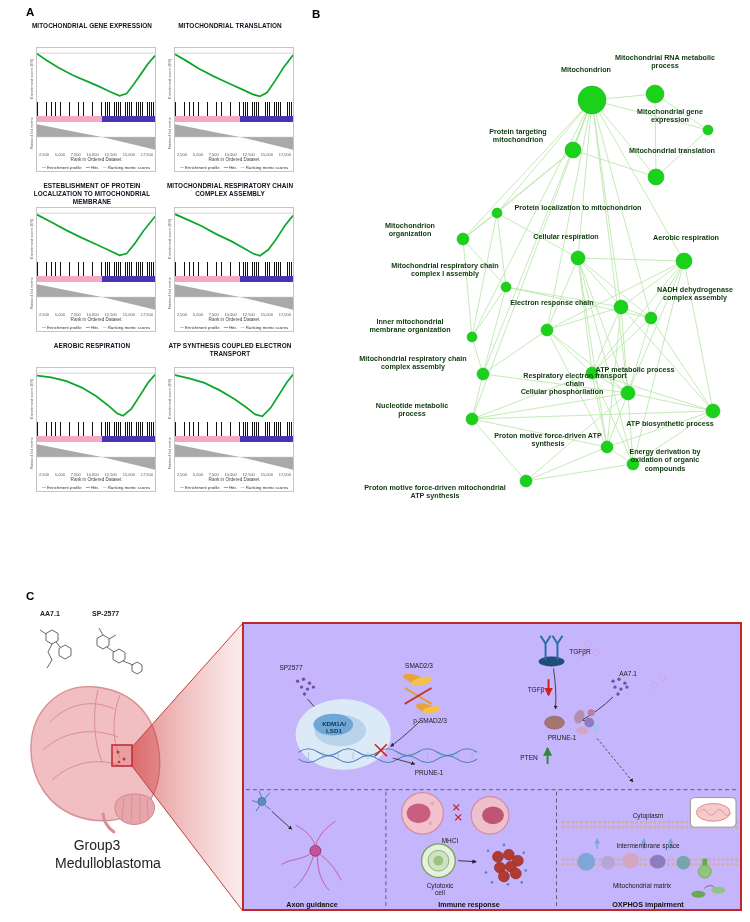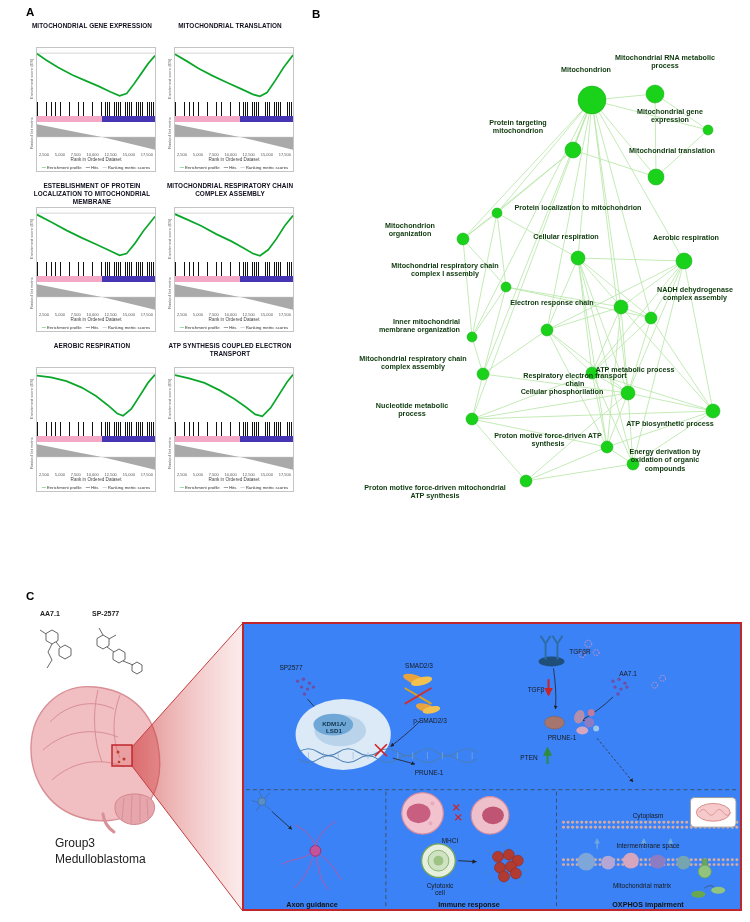--- a/index.html
+++ b/index.html
@@ -48,24 +48,24 @@
   #net-svg line{stroke:var(--edge-green);stroke-width:1;opacity:0.85;}
   #net-svg circle{fill:var(--node-green);stroke:#12a812;stroke-width:0.5;}
   .net-label{position:absolute;font-size:7.2px;font-weight:bold;color:#0e3a0e;
              text-align:center;line-height:1.18;}
 
   
   .panelc{position:absolute;left:0;top:590px;width:750px;height:332px;}
   .pc-svg{position:absolute;left:0;top:0;}
   .compound-label{position:absolute;font-size:7px;font-weight:bold;color:#222;}
   .cl-aa{left:40px;top:20px} .cl-sp{left:92px;top:20px}
-  .caption{position:absolute;left:55px;top:246px;width:84px;
-           font-size:12px;color:#222;line-height:1.3;}
+  .caption{position:absolute;left:55px;top:246px;width:84px;text-align:center;
+           font-size:14px;color:#222;line-height:1.3;}
   .mech-box{position:absolute;left:242px;top:32px;width:500px;height:289px;
-            border:2px solid var(--box-red);background:#3b82f6;box-sizing:border-box;}
+            border:2px solid var(--box-red);background:#c4b5fd;box-sizing:border-box;}
   .mech-svg{position:absolute;left:0;top:0;width:100%;height:100%;}
   .ml{position:absolute;font-size:6.5px;color:#1a1a1a;text-align:center;
       transform:translateX(-50%);white-space:nowrap;line-height:1.15;}
   .ml.wrap{white-space:normal;}
   .ml.pre{white-space:pre-line;}
   .ml-bold{font-weight:bold;font-size:7.2px;color:#111;}
   .ml-kdm{color:#10324f;font-weight:bold;font-size:6.2px;}
 </style>
 </head>
 <body>
@@ -409,29 +409,29 @@
         <circle cx="152" cy="419" r="6"></circle>
         <circle cx="393" cy="411" r="7"></circle>
         <circle cx="287" cy="447" r="6"></circle>
         <circle cx="313" cy="464" r="6"></circle>
         <circle cx="206" cy="481" r="6"></circle>
       </svg>
   <div class="net-label" style="left: 218px; top: 66px; width: 96px;">Mitochondrion</div>
       <div class="net-label" style="left: 290px; top: 42px; width: 110px; margin-top: 12px;">Mitochondrial RNA metabolic process</div>
       <div class="net-label" style="left: 310px; top: 108px; width: 80px;">Mitochondrial gene expression</div>
       <div class="net-label" style="left: 287px; top: 147px; width: 130px;">Mitochondrial translation</div>
-      <div class="net-label" style="left: 157px; top: 119px; width: 82px;">Protein targeting mitochondrion</div>
+      <div class="net-label" style="left: 157px; top: 128px; width: 82px;">Protein targeting mitochondrion</div>
       <div class="net-label" style="left: 163px; top: 204px; width: 190px;">Protein localization to mitochondrion</div>
       <div class="net-label" style="left: 49px; top: 222px; width: 82px;">Mitochondrion organization</div>
       <div class="net-label" style="left: 191px; top: 233px; width: 110px;">Cellular respiration</div>
       <div class="net-label" style="left: 311px; top: 234px; width: 110px;">Aerobic respiration</div>
       <div class="net-label" style="left: 62px; top: 262px; width: 126px;">Mitochondrial respiratory chain complex I assembly</div>
       <div class="net-label" style="left: 167px; top: 299px; width: 130px;">Electron response chain</div>
       <div class="net-label" style="left: 330px; top: 286px; width: 90px;">NADH dehydrogenase complex assembly</div>
-      <div class="net-label" style="left: 40px; top: 318px; width: 100px; text-align: right;">Inner mitochondrial membrane organization</div>
+      <div class="net-label" style="left: 40px; top: 318px; width: 100px;">Inner mitochondrial membrane organization</div>
       <div class="net-label" style="left: 201px; top: 338px; width: 108px; margin-top: 34px;">Respiratory electron transport chain</div>
       <div class="net-label" style="left: 33px; top: 355px; width: 120px;">Mitochondrial respiratory chain complex assembly</div>
       <div class="net-label" style="left: 255px; top: 366px; width: 120px;">ATP metabolic process</div>
       <div class="net-label" style="left: 177px; top: 388px; width: 130px;">Cellular phosphorilation</div>
       <div class="net-label" style="left: 44.5px; top: 402px; width: 95px;">Nucleotide metabolic process</div>
       <div class="net-label" style="left: 287.5px; top: 420px; width: 125px;">ATP biosynthetic process</div>
       <div class="net-label" style="left: 168px; top: 432px; width: 120px;">Proton motive force-driven ATP synthesis</div>
       <div class="net-label" style="left: 295px; top: 448px; width: 100px;">Energy derivation by oxidation of organic compounds</div>
       <div class="net-label" style="left: 39px; top: 484px; width: 152px;">Proton motive force-driven mitochondrial ATP synthesis</div>
     </div>

